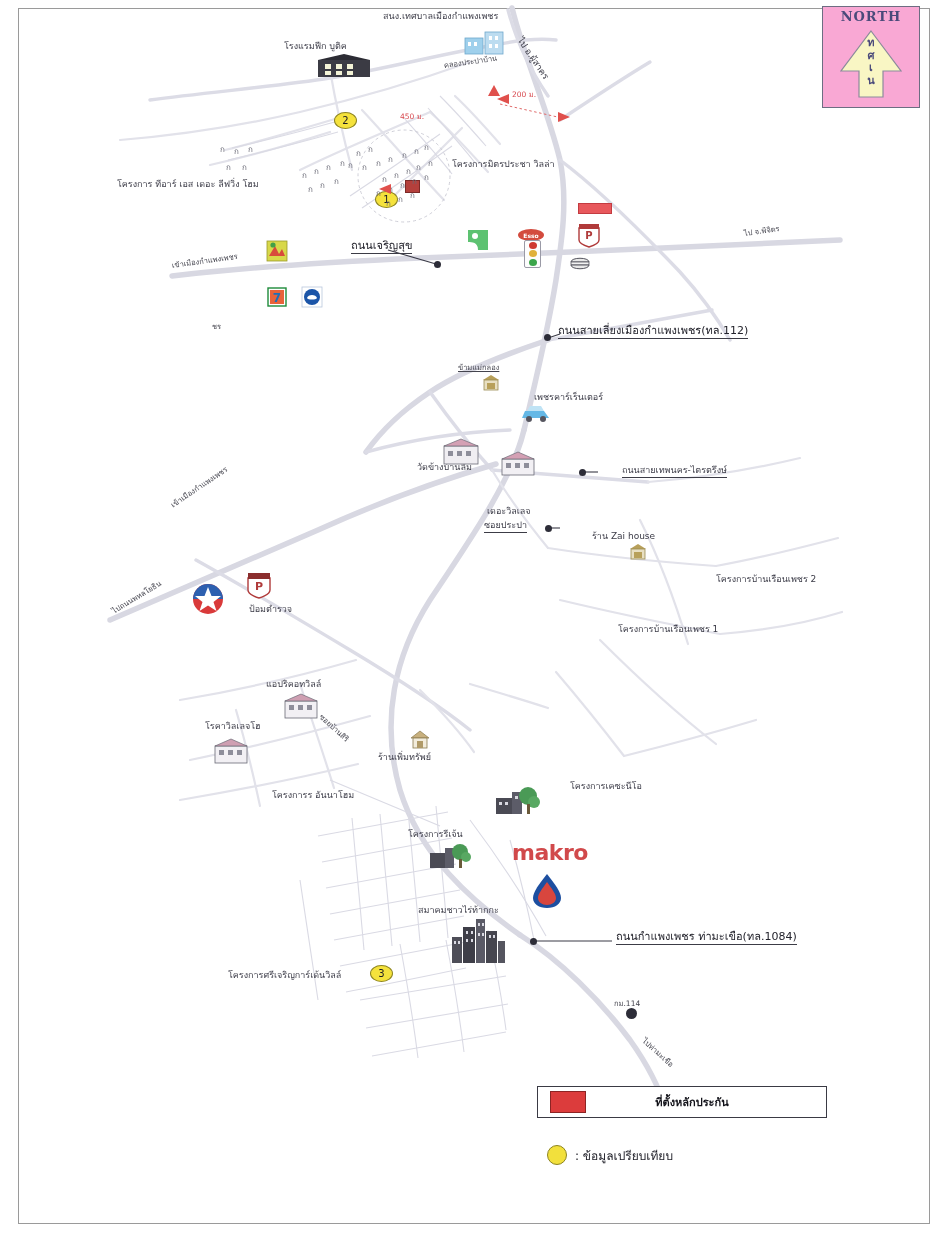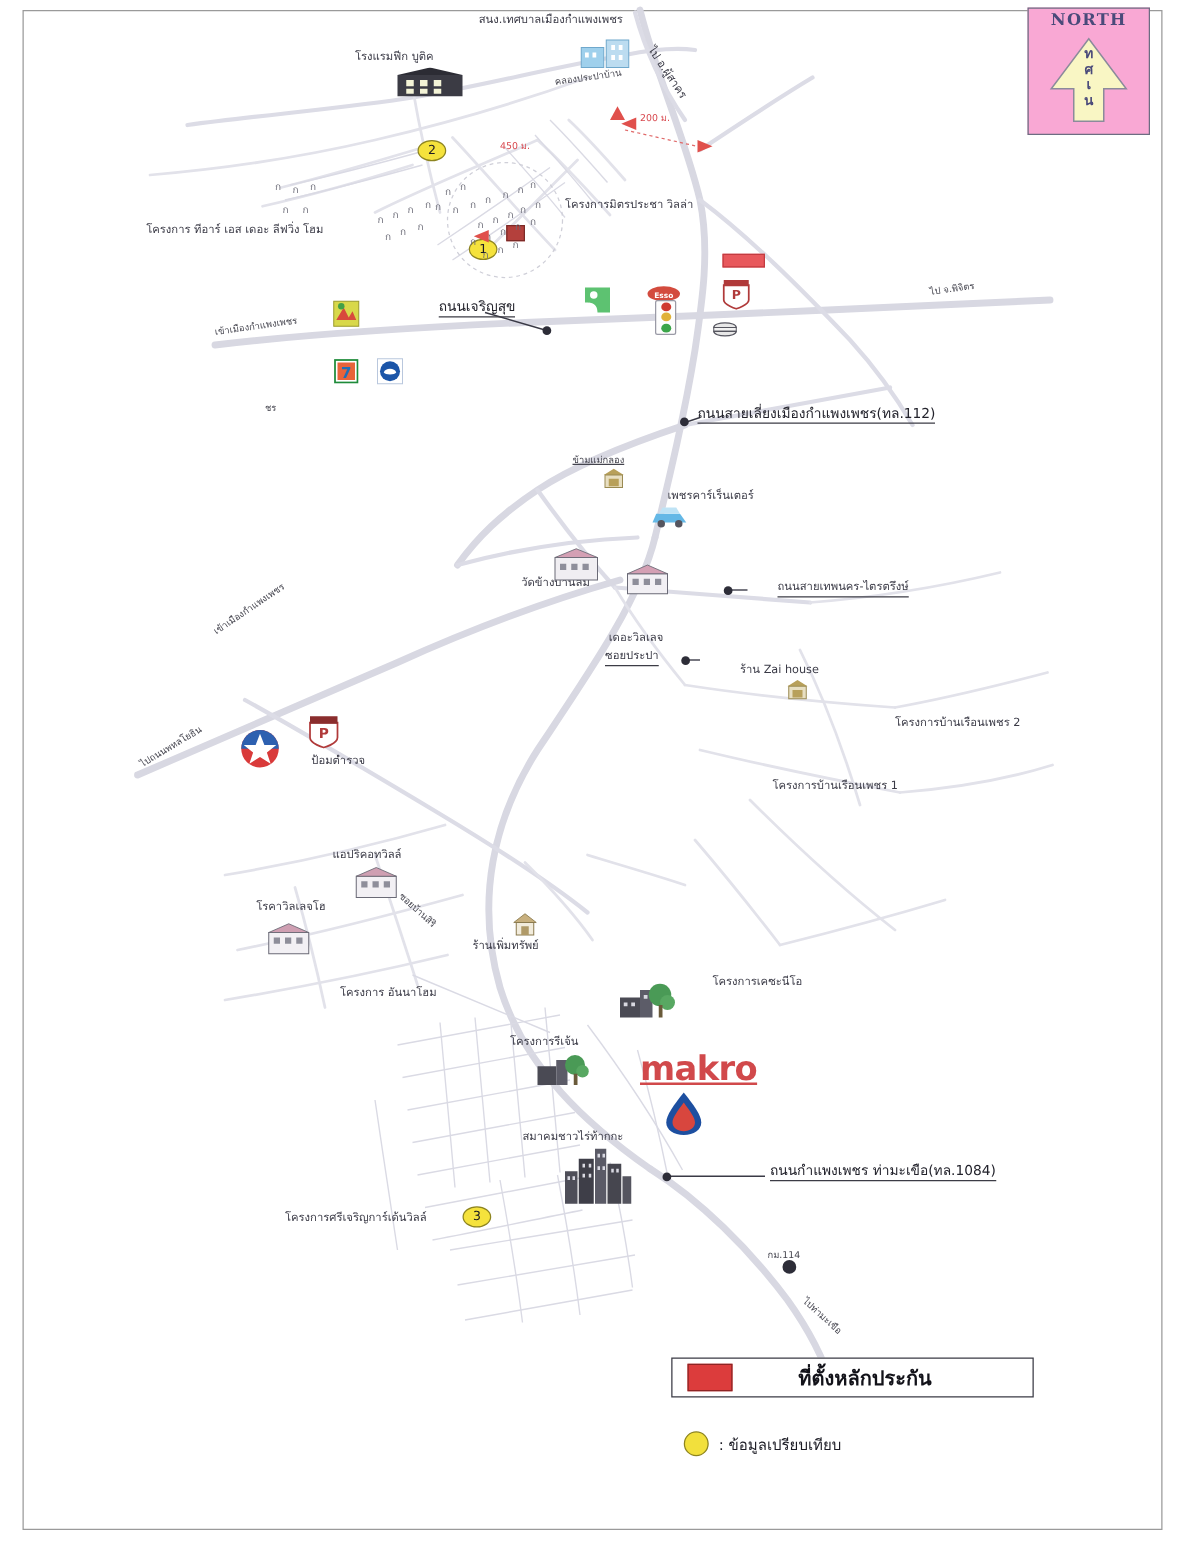--- a/index.html
+++ b/index.html
@@ -27,25 +27,25 @@
   
   .numm{position:absolute;width:21px;height:15px;border-radius:50%;background:#f5e23c;border:1px solid #8d8420;
         font-size:10px;color:#1b1b24;display:flex;align-items:center;justify-content:center;}
   .redsq{position:absolute;width:13px;height:11px;background:#b4403c;border:1px solid #7c2a27;}
   .dot{position:absolute;width:7px;height:7px;border-radius:50%;background:#2d2d38;}
   
   .chip{position:absolute;}
   
   #legendbox{position:absolute;left:537px;top:1086px;width:288px;height:30px;border:1px solid #3a3a44;background:#fff;display:flex;align-items:center;}
   #legendbox .sw{width:34px;height:20px;background:#dc3c3c;border:1px solid #8d2424;margin-left:12px;}
-  #legendbox .ltxt{flex:1;text-align:center;font-size:16px;font-weight:bold;color:#121219;margin-right:28px;}
+  #legendbox .ltxt{flex:1;text-align:center;font-size:11px;font-weight:bold;color:#121219;margin-right:28px;}
   #legend2{position:absolute;left:547px;top:1145px;display:flex;align-items:center;gap:8px;}
   #legend2 .circ{width:18px;height:18px;border-radius:50%;background:#f2e03c;border:1px solid #8d8420;}
   #legend2 .l2txt{font-size:12px;color:#1b1b24;}
-  .makro{position:absolute;font-size:27px;font-weight:bold;color:#d1494b;font-family:"DejaVu Sans","Liberation Sans",sans-serif;letter-spacing:-0.5px;text-decoration:underline;}
+  .makro{position:absolute;font-size:22px;font-weight:bold;color:#d1494b;font-family:"DejaVu Sans","Liberation Sans",sans-serif;letter-spacing:-0.5px;}
   .tlight{position:absolute;width:15px;height:26px;background:#fdfdfd;border:1px solid #9a9aa6;border-radius:2px;}
   .tlight i{display:block;width:8px;height:7px;border-radius:50%;margin:1.2px auto 0;}
   .redbox{position:absolute;width:32px;height:9px;background:#e8585c;border:1px solid #c33b40;}
 </style>
 </head>
 <body>
 
 <div id="page">
 
   <div id="frame"></div>
@@ -193,21 +193,21 @@
   <div class="lbl sm th" style="left:618px;top:625px;">โครงการบ้านเรือนเพชร 1</div>
 
   <div class="lbl xs th rot-34" style="left:172px;top:502px;">เข้าเมืองกำแพงเพชร</div>
   <div class="lbl xs th rot-30" style="left:113px;top:608px;">ไปถนนพหลโยธิน</div>
   <div class="lbl sm th" style="left:249px;top:605px;">ป้อมตำรวจ</div>
 
   <div class="lbl sm th" style="left:266px;top:680px;">แอปริคอทวิลล์</div>
   <div class="lbl sm th" style="left:205px;top:722px;">โรคาวิลเลจโฮ</div>
   <div class="lbl xs th rotp40" style="left:320px;top:712px;">ซอยบ้านสิริ</div>
   <div class="lbl sm th" style="left:378px;top:753px;">ร้านเพิ่มทรัพย์</div>
-  <div class="lbl sm th" style="left:272px;top:791px;">โครงการ อันนาโฮม</div>
+  <div class="lbl sm th" style="left:272px;top:791px;">โครงการร อันนาโฮม</div>
   <div class="lbl sm th" style="left:570px;top:782px;">โครงการเคซะนีโอ</div>
   <div class="lbl sm th" style="left:408px;top:830px;">โครงการรีเจ้น</div>
   <div class="makro" style="left:512px;top:840px;">makro</div>
   <div class="lbl sm th" style="left:418px;top:906px;">สมาคมชาวไร่ท้ากกะ</div>
   <div class="lbl sm th" style="left:228px;top:971px;">โครงการศรีเจริญการ์เด้นวิลล์</div>
   <div class="lbl md th und" style="left:616px;top:931px;">ถนนกำแพงเพชร ท่ามะเขือ(ทล.1084)</div>
   <div class="lbl xs th" style="left:614px;top:1000px;">กม.114</div>
   <div class="lbl xs th rotp40" style="left:643px;top:1036px;">ไปท่ามะเขือ</div>
 
   <div class="numm" style="left:334px;top:112px;">2</div>

